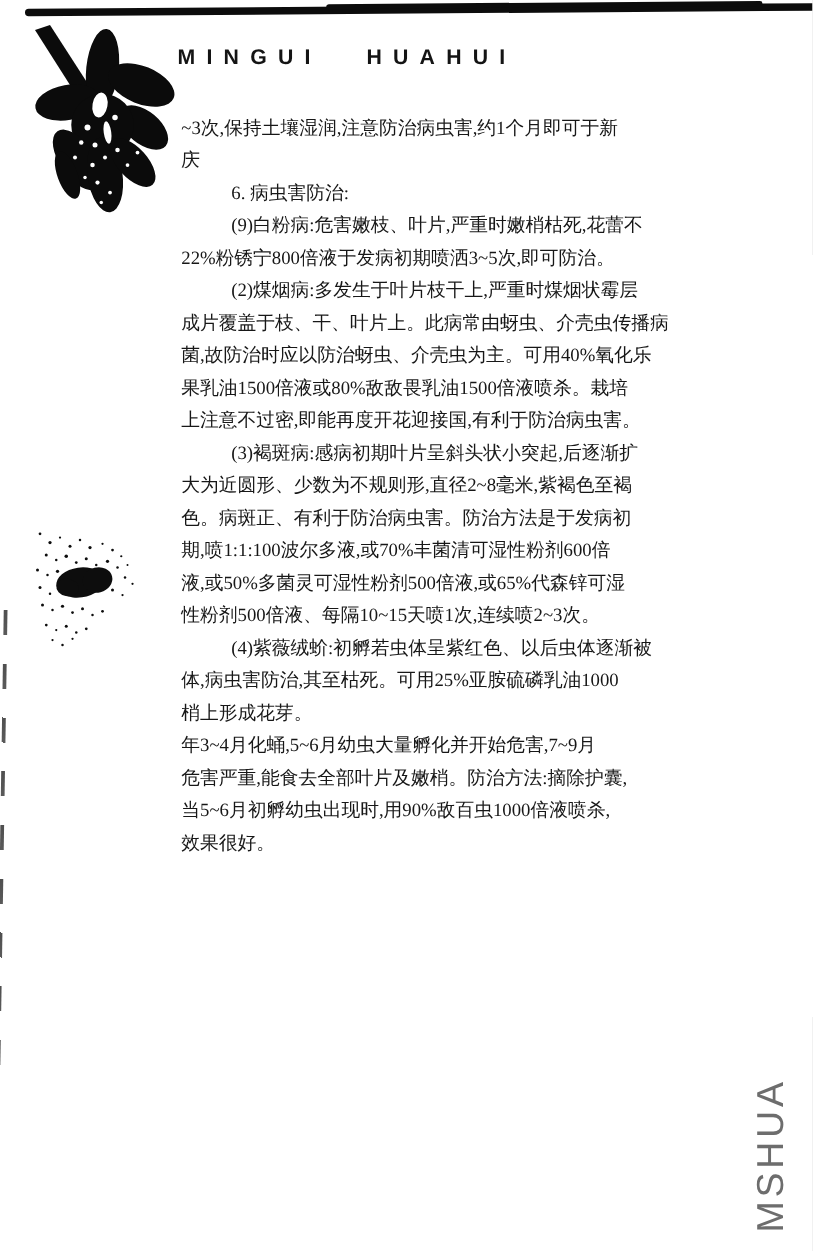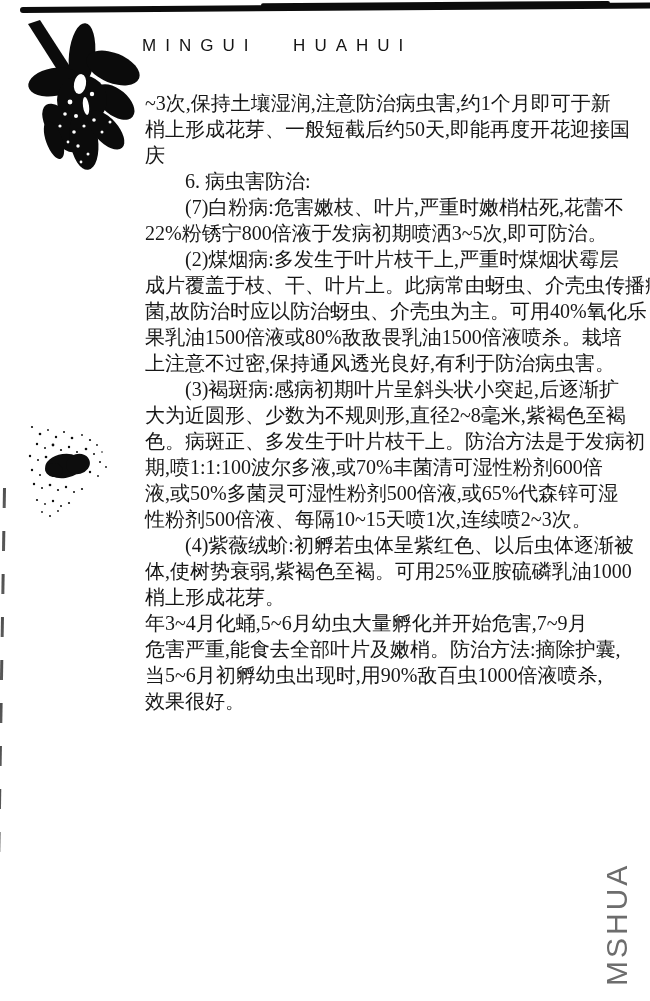--- a/index.html
+++ b/index.html
@@ -44,34 +44,34 @@
     height: 178px;
   }
 
   
   .masthead {
     position: absolute;
     left: 142px;
     top: 36px;
     font-family: "Liberation Sans", sans-serif;
     font-size: 17px;
-    font-weight: 400;
+    font-weight: 700;
     letter-spacing: 9px;
     word-spacing: 22px;
     color: #141414;
     white-space: nowrap;
   }
 
   
   .body-text {
     position: absolute;
     left: 145px;
     top: 90px;
     width: 484px;
-    font-size: 20px;
+    font-size: 15px;
     line-height: 26px;
     color: #171717;
     text-align: justify;
   }
   .body-text .line { white-space: nowrap; }
   .body-text .line.indent { padding-left: 40px; }
 
   
   .splatter {
     position: absolute;
@@ -156,38 +156,37 @@
       <circle cx="92" cy="112" r="1.5"></circle>
         <circle cx="63" cy="152" r="1.4"></circle>
     </g>
   </svg>
 
   <div class="masthead">MINGUI HUAHUI</div>
 
   <div class="body-text">
 
   <div class="line">~3次,保持土壤湿润,注意防治病虫害,约1个月即可于新</div>
-      <div class="line">梢上形成花芽、一般短截后约50天,即能再度开花迎接国</div>
       <div class="line">庆</div>
       <div class="line indent">6. 病虫害防治:</div>
-      <div class="line indent">(7)白粉病:危害嫩枝、叶片,严重时嫩梢枯死,花蕾不</div>
+      <div class="line indent">(9)白粉病:危害嫩枝、叶片,严重时嫩梢枯死,花蕾不</div>
       <div class="line">22%粉锈宁800倍液于发病初期喷洒3~5次,即可防治。</div>
       <div class="line indent">(2)煤烟病:多发生于叶片枝干上,严重时煤烟状霉层</div>
       <div class="line">成片覆盖于枝、干、叶片上。此病常由蚜虫、介壳虫传播病</div>
       <div class="line">菌,故防治时应以防治蚜虫、介壳虫为主。可用40%氧化乐</div>
       <div class="line">果乳油1500倍液或80%敌敌畏乳油1500倍液喷杀。栽培</div>
-      <div class="line">上注意不过密,保持通风透光良好,有利于防治病虫害。</div>
+      <div class="line">上注意不过密,即能再度开花迎接国,有利于防治病虫害。</div>
       <div class="line indent">(3)褐斑病:感病初期叶片呈斜头状小突起,后逐渐扩</div>
       <div class="line">大为近圆形、少数为不规则形,直径2~8毫米,紫褐色至褐</div>
-      <div class="line">色。病斑正、多发生于叶片枝干上。防治方法是于发病初</div>
+      <div class="line">色。病斑正、有利于防治病虫害。防治方法是于发病初</div>
       <div class="line">期,喷1:1:100波尔多液,或70%丰菌清可湿性粉剂600倍</div>
       <div class="line">液,或50%多菌灵可湿性粉剂500倍液,或65%代森锌可湿</div>
       <div class="line">性粉剂500倍液、每隔10~15天喷1次,连续喷2~3次。</div>
       <div class="line indent">(4)紫薇绒蚧:初孵若虫体呈紫红色、以后虫体逐渐被</div>
-      <div class="line">体,使树势衰弱,紫褐色至褐。可用25%亚胺硫磷乳油1000</div>
+      <div class="line">体,病虫害防治,其至枯死。可用25%亚胺硫磷乳油1000</div>
       <div class="line">梢上形成花芽。</div>
       <div class="line">年3~4月化蛹,5~6月幼虫大量孵化并开始危害,7~9月</div>
       <div class="line">危害严重,能食去全部叶片及嫩梢。防治方法:摘除护囊,</div>
       <div class="line">当5~6月初孵幼虫出现时,用90%敌百虫1000倍液喷杀,</div>
       <div class="line">效果很好。</div>
     </div>
 
   <svg class="splatter" viewBox="0 0 104 112" xmlns="http://www.w3.org/2000/svg">
     <g fill="#0d0d0d">
 

